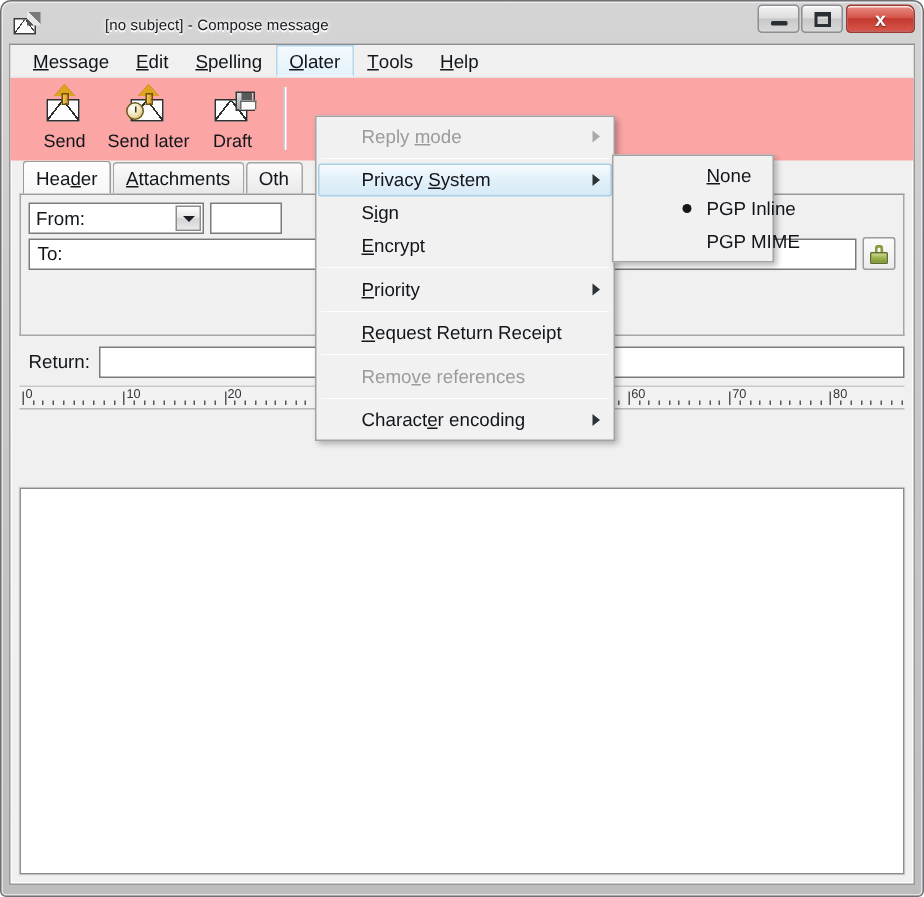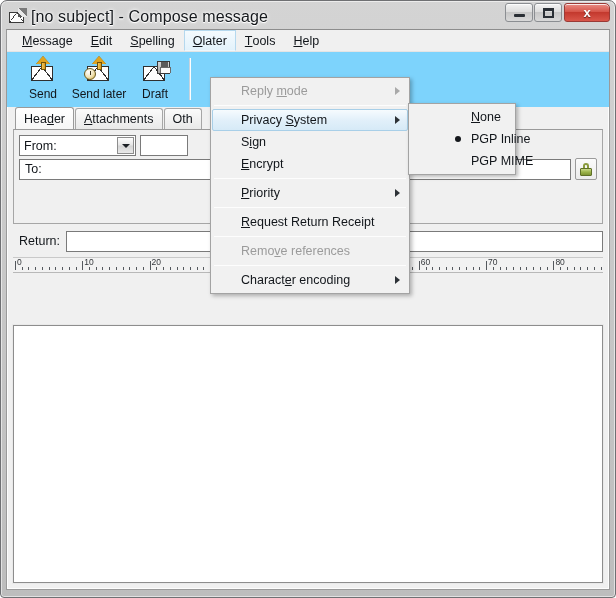--- a/index.html
+++ b/index.html
@@ -51,25 +51,26 @@
       linear-gradient(to bottom right, transparent 46%, #3a3a3a 46%, #3a3a3a 53%, transparent 53%) no-repeat left top / 50% 100%,
       linear-gradient(to bottom left, transparent 46%, #3a3a3a 46%, #3a3a3a 53%, transparent 53%) no-repeat right top / 50% 100%;
   }
   .title-icon .pen {
     position: absolute; right: -1px; top: -1px;
     width: 9px; height: 9px;
     background: linear-gradient(225deg, #7a7a7a 0 45%, #e8e8e8 45% 75%, #555 75%);
     transform: rotate(0deg);
   }
   .title-text {
-    font-size: 16px;
+    font-size: 10px;
     color: #15181c;
     letter-spacing: .1px;
     text-shadow: 0 0 3px #fff, 0 0 5px #fff, 0 1px 0 #fff;
     white-space: nowrap;
+    margin-left: 39px;
   }
   .win-buttons {
     position: absolute;
     right: 0px; top: -2px;
     display: flex;
     align-items: center;
   }
   .win-btn {
     width: 28px; height: 19px;
     border: 1px solid #8b8e92;
@@ -127,21 +128,21 @@
     border-bottom-color: #eef7fc;
   }
   .ul { text-decoration: underline; }
 
   
   .toolbar {
     height: 55px;
     display: flex;
     align-items: flex-start;
     padding: 4px 0 0 8px;
-    background: #7dd3fc;
+    background: #fca5a5;
   }
   .tb-btn {
     width: 56px;
     display: flex; flex-direction: column;
     align-items: center;
     padding-top: 2px;
     border: 1px solid transparent;
   }
   .tb-btn .lbl {
     font-size: 12px;

